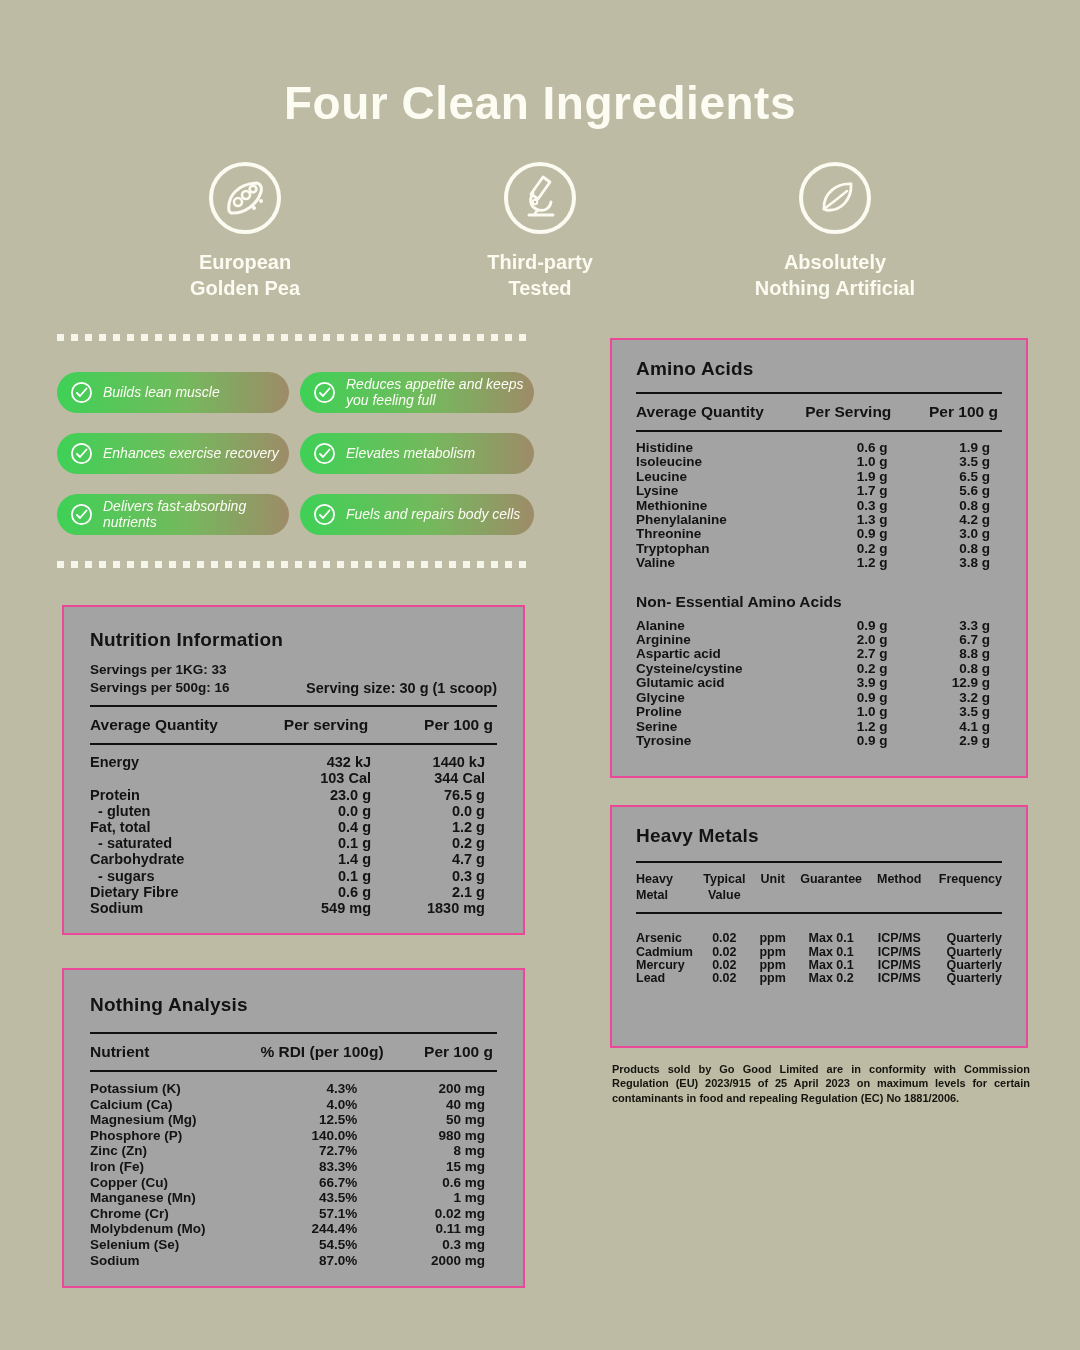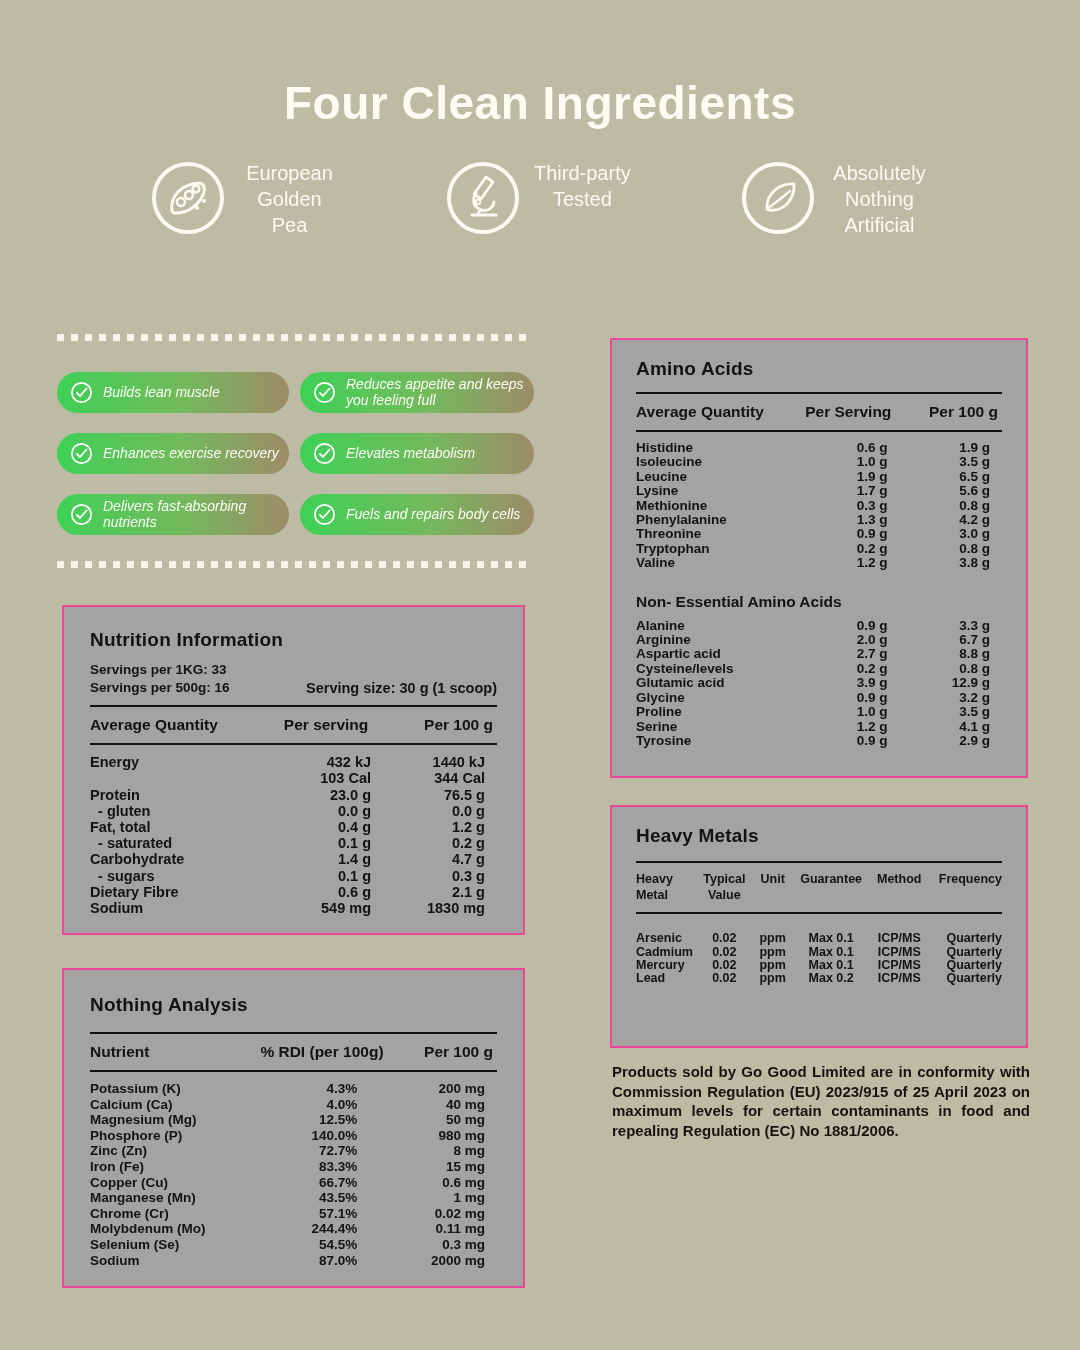--- a/index.html
+++ b/index.html
@@ -12,21 +12,21 @@
   
   .main-title{
     position:absolute;top:76px;left:0;width:100%;
     text-align:center;font-size:46px;font-weight:bold;
     color:#fcfcf2;letter-spacing:.5px;
   }
   .features{
     position:absolute;top:160px;left:150px;width:780px;
     display:flex;justify-content:space-between;
   }
-  .feature{width:190px;display:flex;flex-direction:row;gap:13px;}
+  .feature{width:190px;display:flex;flex-direction:column;align-items:center;gap:13px;font-weight:bold;}
   .feature svg{display:block;}
   .feature-label{
     font-size:20px;color:#fbfbf1;text-align:center;
     white-space:pre-line;line-height:1.3;
   }
   
   .dotted{
     position:absolute;height:7px;
     background-image:repeating-linear-gradient(90deg,#f6f5ea 0,#f6f5ea 7px,transparent 7px,transparent 14px);
   }
@@ -77,21 +77,21 @@
   .tbl6{display:grid;grid-template-columns:1.05fr .95fr .72fr 1.3fr 1.05fr 1.25fr;}
   .tbl6 .hc{font-size:12.5px;font-weight:bold;white-space:pre-line;line-height:1.25;}
   .tbl6 div{font-size:12.5px;font-weight:bold;line-height:13.4px;}
   .tbl6 .a2,.tbl6 .a3,.tbl6 .a4,.tbl6 .a5{text-align:center;}
   .tbl6 .a6{text-align:right;}
   #heavy-box .head6{margin:4px 0;}
   #heavy-box .rows6{margin-top:18px;}
   
   .footnote{
     position:absolute;left:612px;top:1062px;width:418px;
-    font-size:15px;font-weight:bold;line-height:1.3;
+    font-size:11px;font-weight:bold;line-height:1.3;
     text-align:justify;color:#15150f;
   }
 </style>
 </head>
 <body>
 
 <div class="canvas">
 
   <div class="main-title">Four Clean Ingredients</div>
 
@@ -365,21 +365,21 @@
         <div class="c3">3.3 g</div>
 
         <div class="c1">Arginine</div>
         <div class="c2">2.0 g</div>
         <div class="c3">6.7 g</div>
 
         <div class="c1">Aspartic acid</div>
         <div class="c2">2.7 g</div>
         <div class="c3">8.8 g</div>
 
-        <div class="c1">Cysteine/levels</div>
+        <div class="c1">Cysteine/cystine</div>
         <div class="c2">0.2 g</div>
         <div class="c3">0.8 g</div>
 
         <div class="c1">Glutamic acid</div>
         <div class="c2">3.9 g</div>
         <div class="c3">12.9 g</div>
 
         <div class="c1">Glycine</div>
         <div class="c2">0.9 g</div>
         <div class="c3">3.2 g</div>

